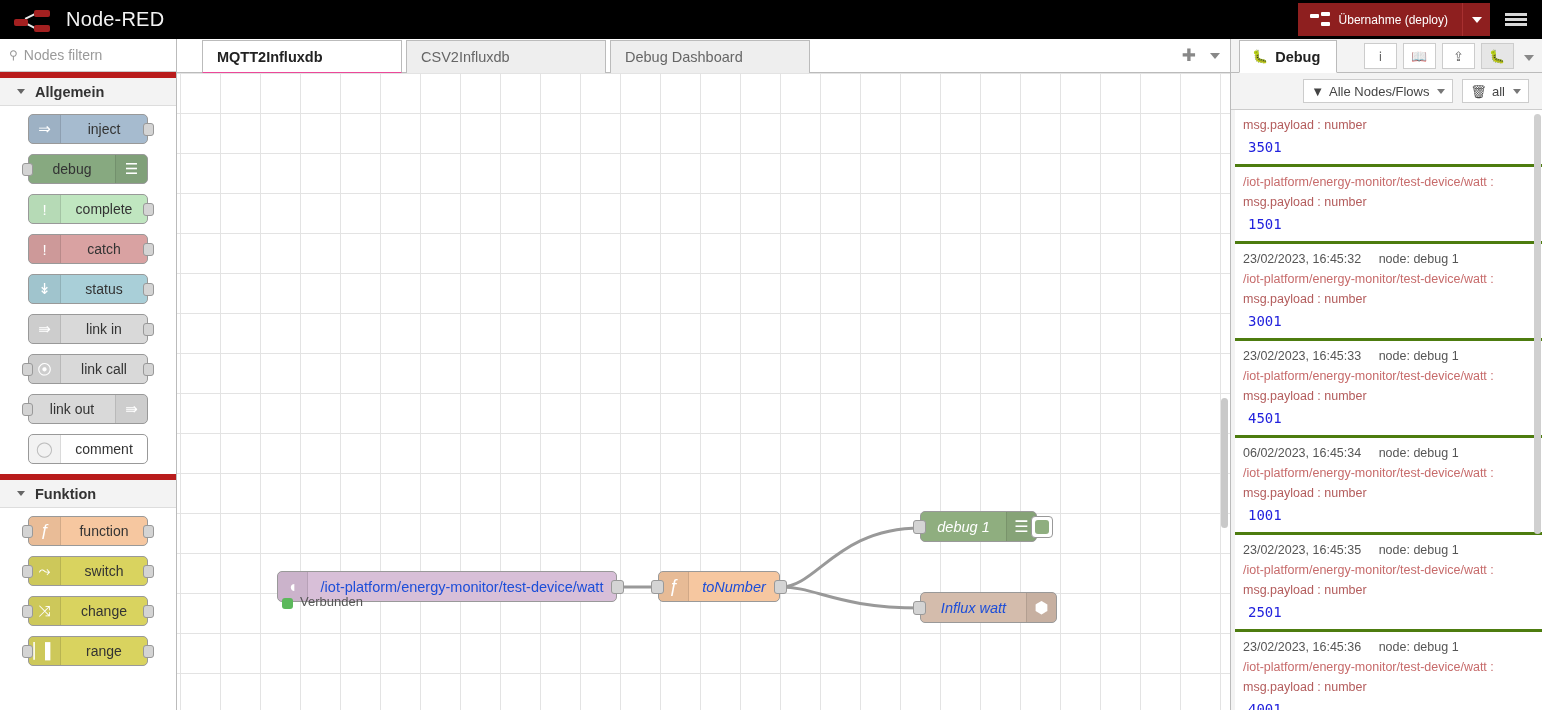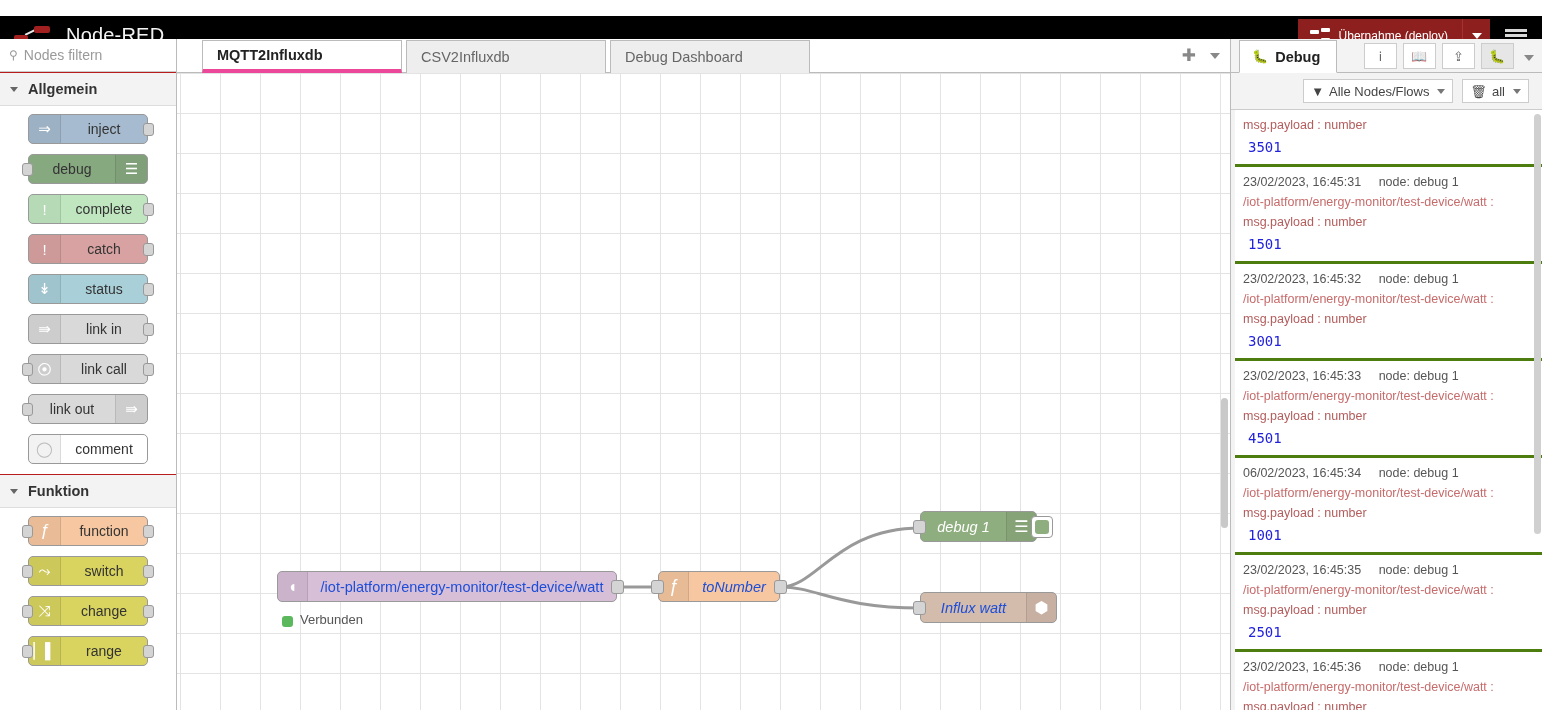--- a/index.html
+++ b/index.html
@@ -11,21 +11,21 @@
     font-size: 14px;
     color: #333;
     background: #fff;
   }
 
   
   #header {
     position: absolute; top: 0; left: 0;
     width: 1542px; height: 39px;
     background: #000;
-    display: flex; align-items: center; margin-top: 16px;
+    display: flex; align-items: center;
   }
   #logo-block { display: flex; align-items: center; padding-left: 14px; }
   .nr-logo { width: 40px; height: 24px; position: relative; }
   .nr-logo .bar { position: absolute; background: #a32020; border-radius: 2px; }
   .nr-logo .b1 { width: 14px; height: 7px; left: 0px; top: 11px; }
   .nr-logo .b2 { width: 16px; height: 7px; left: 20px; top: 2px; }
   .nr-logo .b3 { width: 16px; height: 7px; left: 20px; top: 17px; }
   .nr-logo .ln { position: absolute; background: #e9e9e9; height: 1.5px; }
   .nr-logo .l1 { width: 12px; left: 11px; top: 10px; transform: rotate(-27deg); transform-origin: left center; }
   .nr-logo .l2 { width: 12px; left: 11px; top: 14px; transform: rotate(27deg); transform-origin: left center; }
@@ -66,22 +66,22 @@
     background: #fff; border-right: 1px solid #bbb; overflow: hidden;
   }
   #palette-search {
     height: 33px; border-bottom: 1px solid #ccc; display: flex;
     align-items: center; padding-left: 9px; background: #fff;
   }
   #palette-search .srch { color: #999; font-size: 12px; margin-right: 6px; }
   #palette-search .ph { color: #9a9a9a; font-size: 14px; }
   .pal-category {
     height: 34px; background: #f3f3f3; border-bottom: 1px solid #ddd;
-    border-top: 1px solid #b91c1c;
-    display: flex; align-items: center; padding-left: 10px;
+    border-top: 6px solid #b91c1c;
+    display: flex; align-items: center; padding-left: 17px;
     font-weight: bold; font-size: 14.5px; color: #333; cursor: pointer;
   }
   .pal-category .chev {
     width: 0; height: 0; border-left: 4.5px solid transparent;
     border-right: 4.5px solid transparent; border-top: 5.5px solid #666;
     margin-right: 10px;
   }
   .pal-list { padding: 8px 0 0 0; }
   .pal-node {
     position: relative; width: 120px; height: 30px; margin: 0 auto 10px auto;
@@ -119,21 +119,21 @@
   }
   .flow-tab {
     height: 33px; min-width: 200px; padding: 0 14px;
     display: flex; align-items: center;
     border: 1px solid #bbb; border-bottom: none;
     background: #eee; color: #666; font-size: 14.5px; cursor: pointer;
     margin-right: 4px; position: relative; top: 1px;
   }
   .flow-tab.active {
     background: #fff; color: #222; font-weight: bold;
-    border-bottom: 4px solid #ec4899;
+    border-bottom: 1px solid #ec4899;
   }
   #tab-actions {
     margin-left: auto; display: flex; align-items: center;
     height: 33px; padding-right: 10px; gap: 14px;
   }
   .tab-act { color: #888; font-size: 17px; cursor: pointer; line-height: 1; }
 
   #canvas {
     position: relative; width: 1053px; height: 637px; background: #fff;
     background-image:
@@ -170,21 +170,21 @@
   }
   .fnode .flabel.plain { font-style: normal; }
   .fport {
     position: absolute; width: 13px; height: 14px; background: #d4d4d4;
     border: 1px solid #999; border-radius: 3px; top: 8px;
   }
   .fport.in { left: -8px; }
   .fport.out { right: -8px; }
 
   .node-status {
-    position: absolute; left: 4px; top: 40px;
+    position: absolute; left: 4px; top: 22px;
     display: flex; align-items: flex-end; font-size: 13px; color: #555;
   }
   .node-status .dot {
     width: 11px; height: 11px; border-radius: 3px;
     background: #5cb85c; margin-right: 7px;
   }
   .btn-badge {
     position: absolute; right: -17px; top: 4px; width: 22px; height: 22px;
     border: 1px solid #999; border-radius: 4px; background: #fff;
     display: flex; align-items: center; justify-content: center;
@@ -477,24 +477,20 @@
     </div>
   </div>
 
   <div id="debug-messages">
 
     <div class="dbg-msg">
       <div class="dbg-prop">msg.payload : number</div>
       <div class="dbg-value">3501</div>
     </div>
     <div class="dbg-msg">
-      <div class="dbg-meta">
-        <span>23/02/2023, 16:45:31</span>
-        <span class="node">node: debug 1</span>
-      </div>
       <div class="dbg-topic">/iot-platform/energy-monitor/test-device/watt :</div>
       <div class="dbg-prop">msg.payload : number</div>
       <div class="dbg-value">1501</div>
     </div>
     <div class="dbg-msg">
       <div class="dbg-meta">
         <span>23/02/2023, 16:45:32</span>
         <span class="node">node: debug 1</span>
       </div>
       <div class="dbg-topic">/iot-platform/energy-monitor/test-device/watt :</div>

